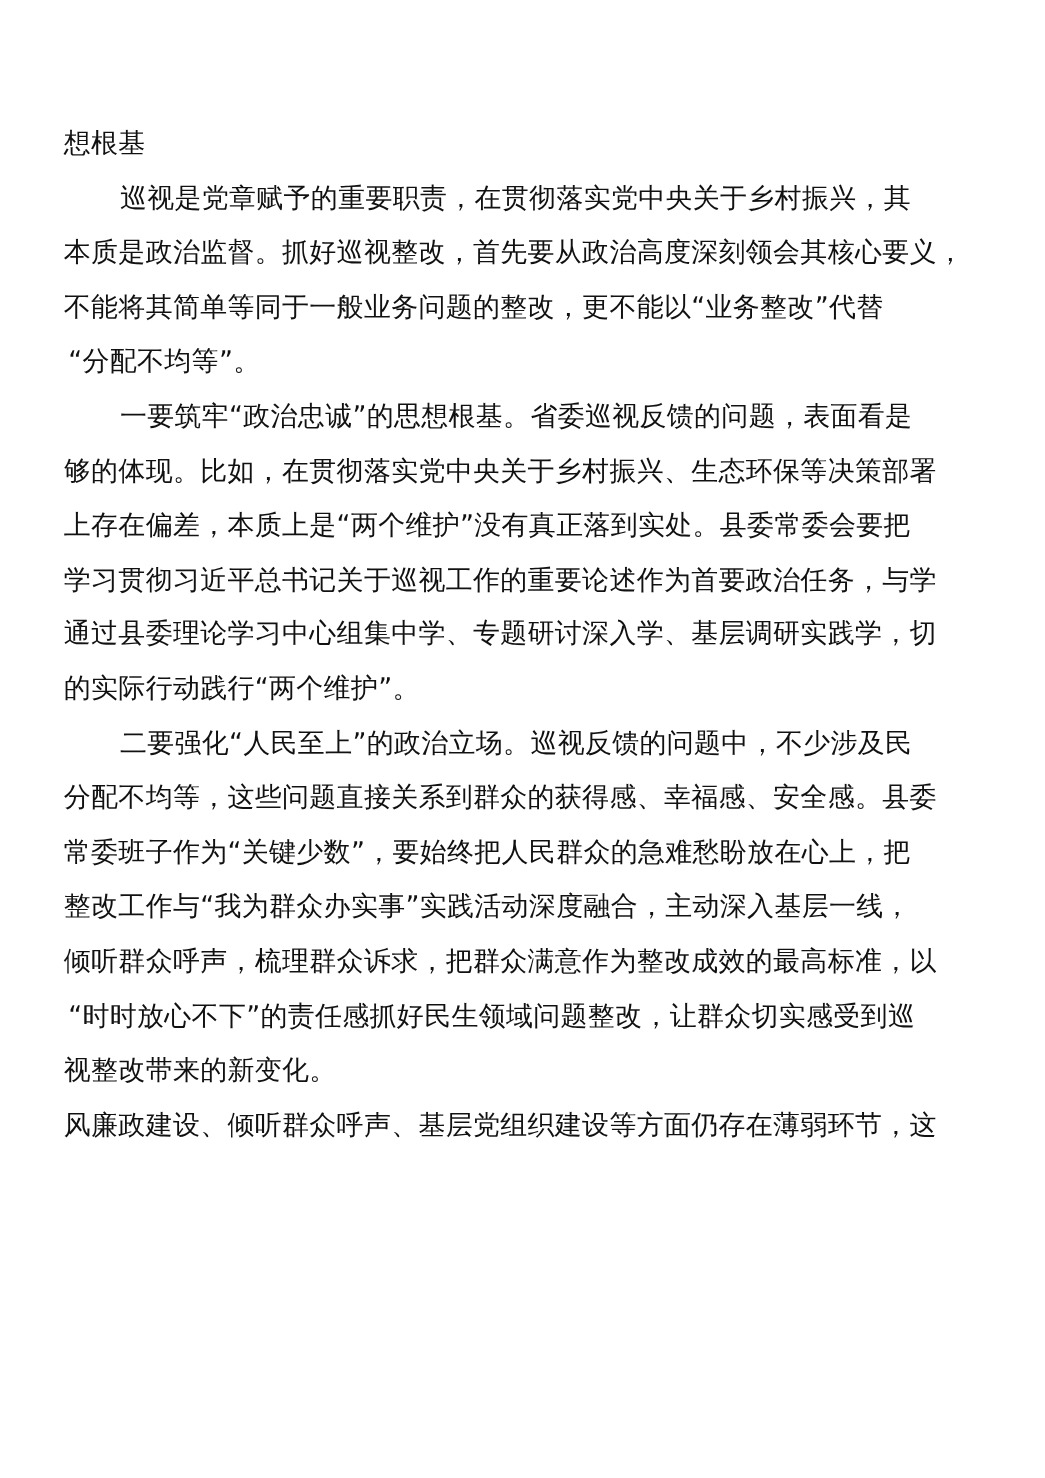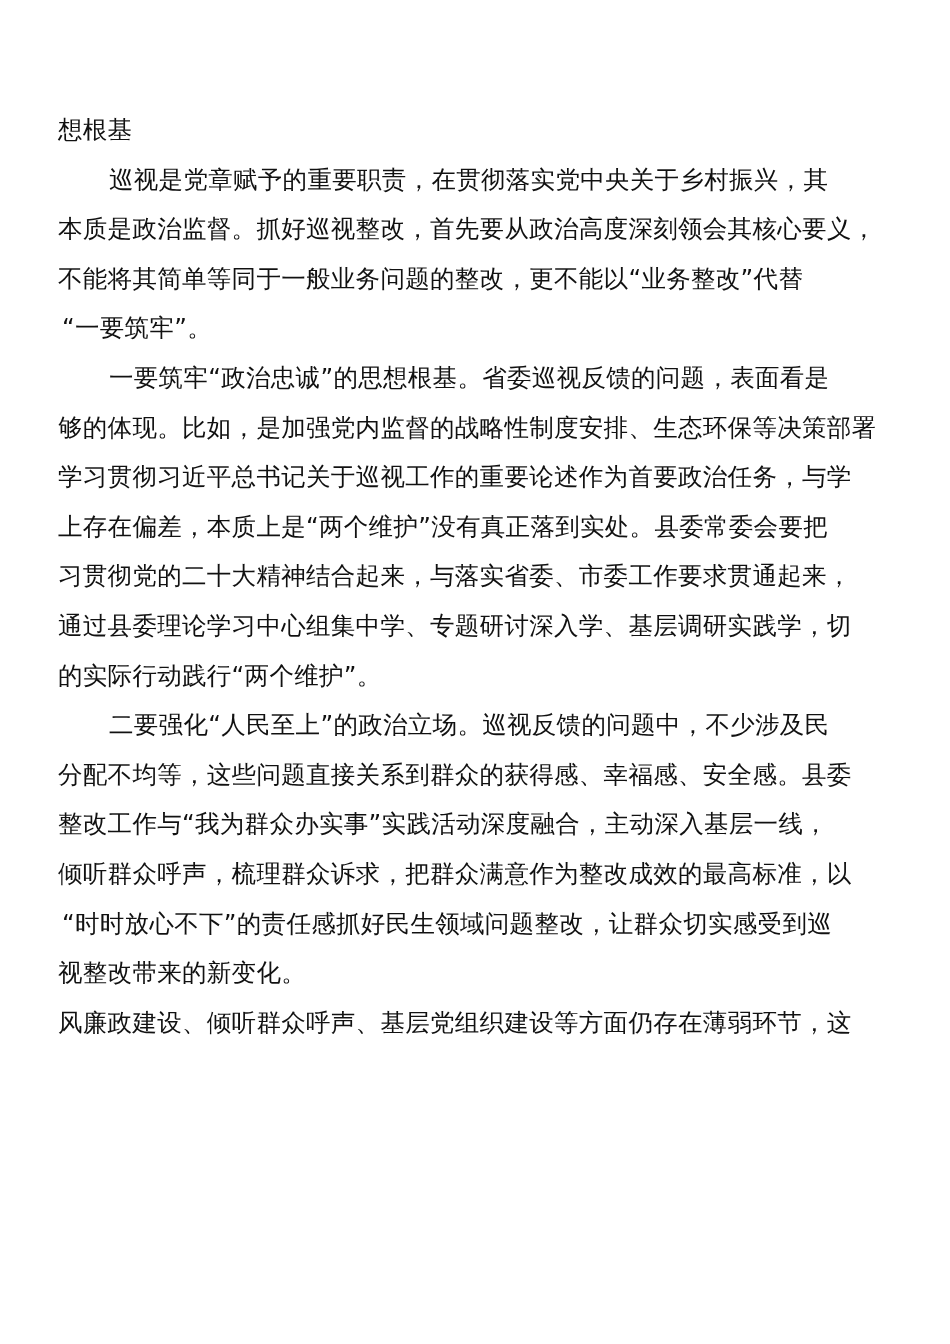--- a/index.html
+++ b/index.html
@@ -37,40 +37,40 @@
 <body>
 
 <div class="page">
 
   <div class="line">想根基</div>
 
   <div>
     <div class="line indent">巡视是党章赋予的重要职责，在贯彻落实党中央关于乡村振兴，其</div>
     <div class="line">本质是政治监督。抓好巡视整改，首先要从政治高度深刻领会其核心要义，</div>
     <div class="line">不能将其简单等同于一般业务问题的整改，更不能以“业务整改”代替</div>
-    <div class="line q-indent">“一要筑牢”。</div>
+    <div class="line q-indent">“分配不均等”。</div>
   </div>
 
   <div>
     <div class="line indent">
       <span class="bold">一要筑牢“政治忠诚”的思想根基。</span><span>省委巡视反馈的问题，表面看是</span>
     </div>
-    <div class="line">够的体现。比如，是加强党内监督的战略性制度安排、生态环保等决策部署</div>
+    <div class="line">够的体现。比如，在贯彻落实党中央关于乡村振兴、生态环保等决策部署</div>
+    <div class="line">上存在偏差，本质上是“两个维护”没有真正落到实处。县委常委会要把</div>
     <div class="line">学习贯彻习近平总书记关于巡视工作的重要论述作为首要政治任务，与学</div>
-    <div class="line">上存在偏差，本质上是“两个维护”没有真正落到实处。县委常委会要把</div>
-    <div class="line">习贯彻党的二十大精神结合起来，与落实省委、市委工作要求贯通起来，</div>
     <div class="line">通过县委理论学习中心组集中学、专题研讨深入学、基层调研实践学，切</div>
     <div class="line">的实际行动践行“两个维护”。</div>
   </div>
 
   <div>
     <div class="line indent">
       <span class="bold">二要强化“人民至上”的政治立场。</span><span>巡视反馈的问题中，不少涉及民</span>
     </div>
     <div class="line">分配不均等，这些问题直接关系到群众的获得感、幸福感、安全感。县委</div>
+    <div class="line">常委班子作为“关键少数”，要始终把人民群众的急难愁盼放在心上，把</div>
     <div class="line">整改工作与“我为群众办实事”实践活动深度融合，主动深入基层一线，</div>
     <div class="line">倾听群众呼声，梳理群众诉求，把群众满意作为整改成效的最高标准，以</div>
     <div class="line q-indent">“时时放心不下”的责任感抓好民生领域问题整改，让群众切实感受到巡</div>
     <div class="line">视整改带来的新变化。</div>
   </div>
 
   <div>
     <div class="line">风廉政建设、倾听群众呼声、基层党组织建设等方面仍存在薄弱环节，这</div>
   </div>
 

